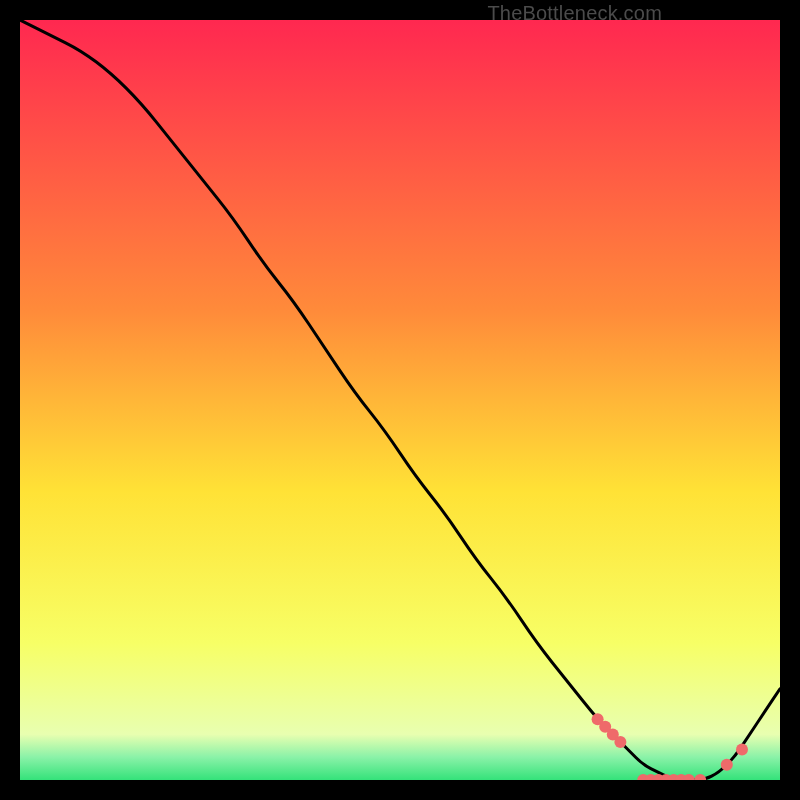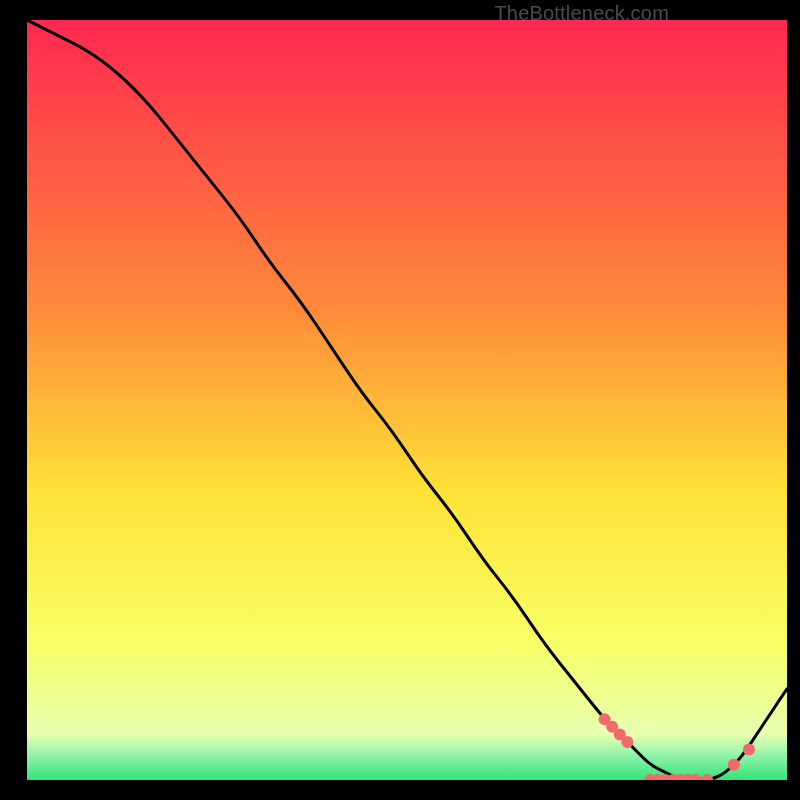--- a/index.html
+++ b/index.html
@@ -5,21 +5,21 @@
   html, body {
     margin: 0;
     padding: 0;
     width: 800px;
     height: 800px;
     background: #000000;
     overflow: hidden;
   }
   .frame {
     position: absolute;
-    left: 7px;
+    left: 0;
     top: 0;
     width: 668px;
     height: 800px;
   }
   .plot {
     position: absolute;
     left: 20px;
     top: 20px;
     width: 760px;
     height: 760px;

